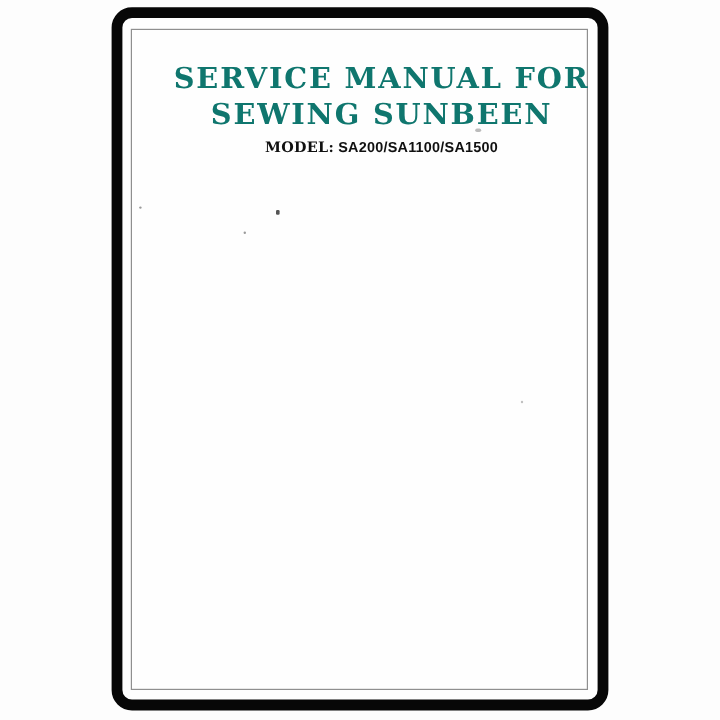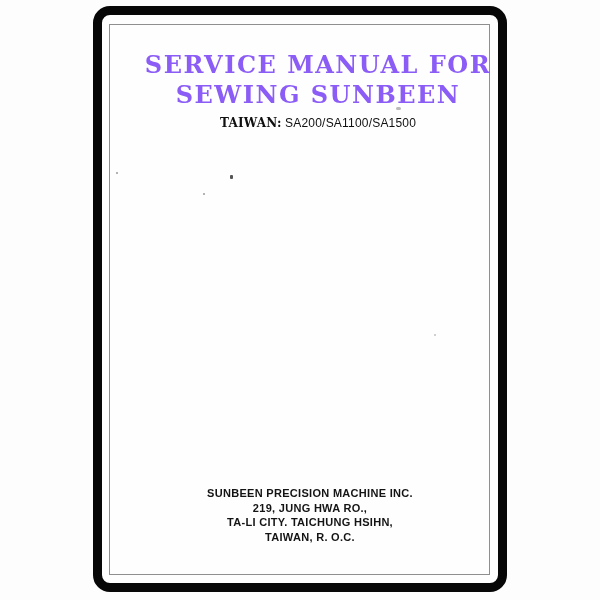--- a/index.html
+++ b/index.html
@@ -37,37 +37,37 @@
     width: 400px;
     text-align: center;
     color: #0d0d0d;
   }
   .title-line {
     font-family: "DejaVu Serif", "Liberation Serif", serif;
     font-weight: 700;
     font-size: 24px;
     letter-spacing: 1.5px;
     line-height: 30px;
-    color: #8b5cf6;
+    color: #0f766e;
     white-space: nowrap;
   }
   .model-line {
     margin-top: 6px;
     font-size: 12px;
     letter-spacing: 0.2px;
     white-space: nowrap;
     color: #101010;
   }
   .model-label {
     font-family: "DejaVu Serif", "Liberation Serif", serif;
     font-weight: 700;
   }
   .model-numbers {
     font-family: "Liberation Sans", sans-serif;
-    font-weight: 400;
+    font-weight: 700;
   }
   .address-block {
     position: absolute;
     left: 110px; top: 486px;
     width: 400px;
     text-align: center;
     font-family: "Liberation Sans", sans-serif;
     font-weight: 700;
     font-size: 11px;
     letter-spacing: 0.3px;
@@ -90,31 +90,25 @@
 
 <div class="canvas">
 
   <div class="outer-frame"></div>
   <div class="inner-page"></div>
 
   <div class="title-block">
     <div class="title-line">SERVICE MANUAL FOR</div>
     <div class="title-line">SEWING SUNBEEN</div>
     <div class="model-line">
-      <span class="model-label">TAIWAN:</span>
+      <span class="model-label">MODEL:</span>
       <span class="model-numbers">SA200/SA1100/SA1500</span>
     </div>
   </div>
 
-  <div class="address-block">
-    <div>SUNBEEN PRECISION MACHINE INC.</div>
-    <div>219, JUNG HWA RO.,</div>
-    <div>TA-LI CITY. TAICHUNG HSIHN,</div>
-    <div>TAIWAN, R. O.C.</div>
-  </div>
 
   <div class="speck s1"></div>
   <div class="speck s2"></div>
   <div class="speck s3"></div>
   <div class="speck s4"></div>
   <div class="speck s5"></div>
 
 </div>
 
 </body></html>

